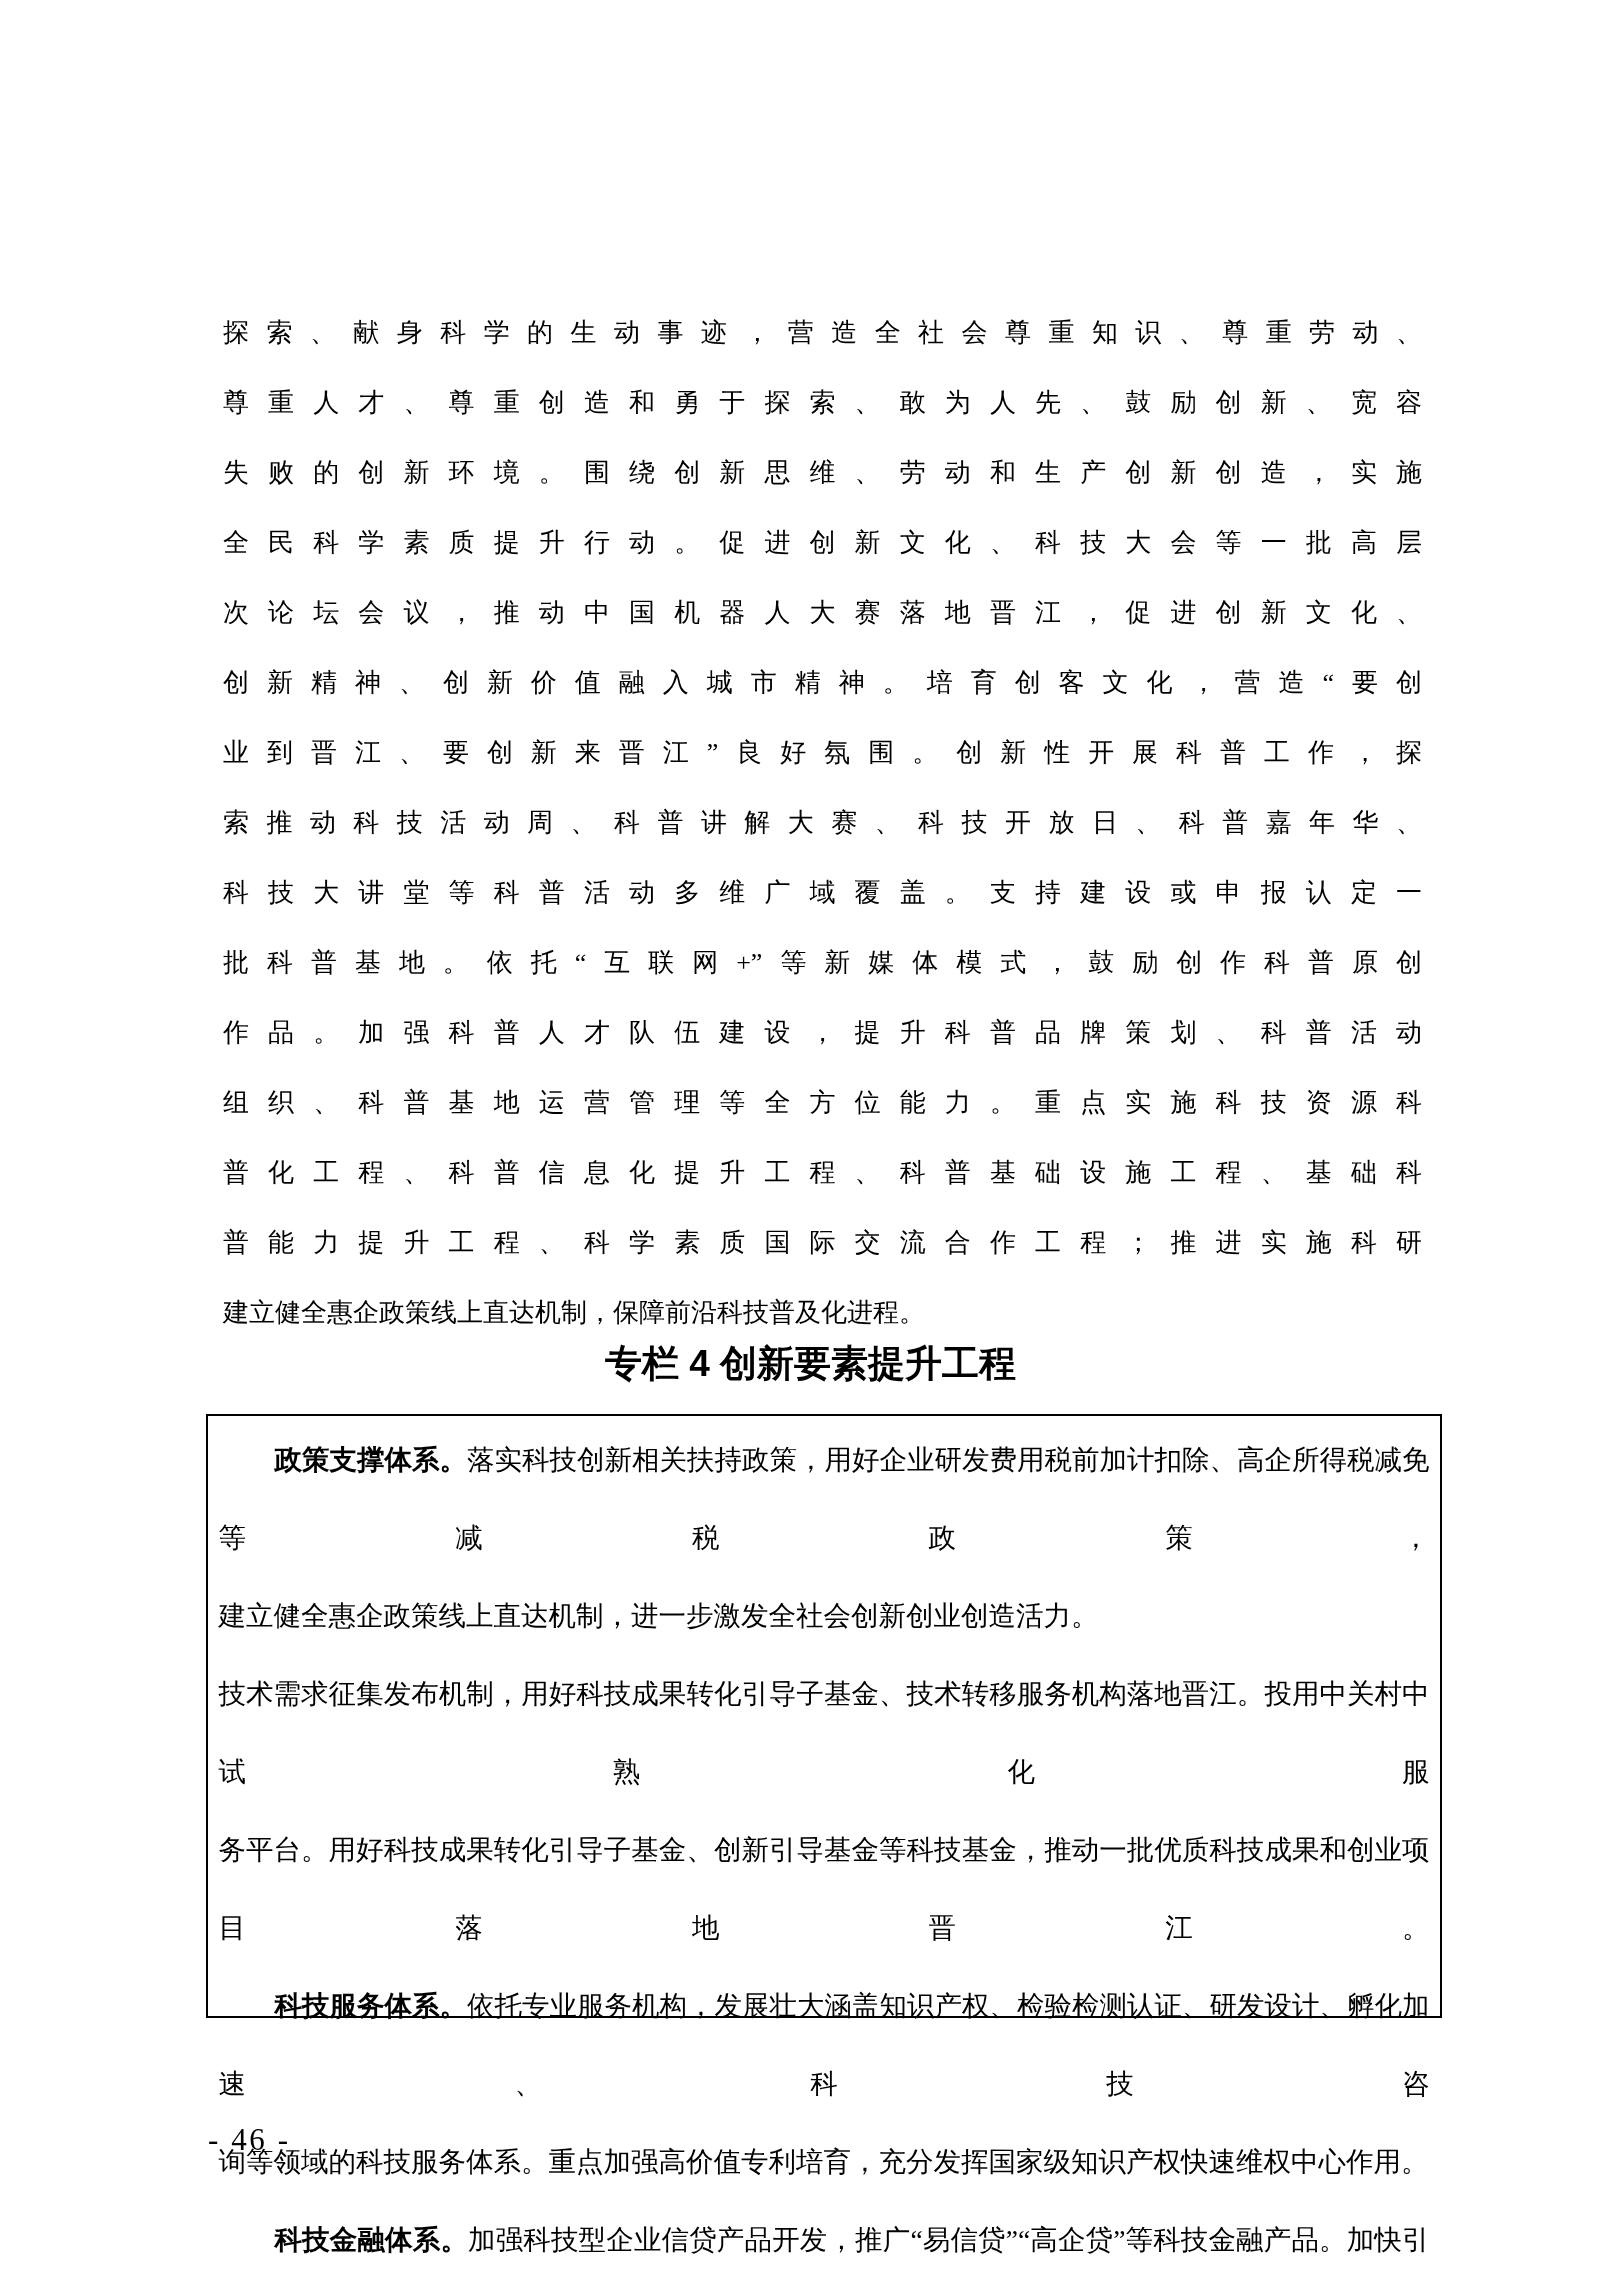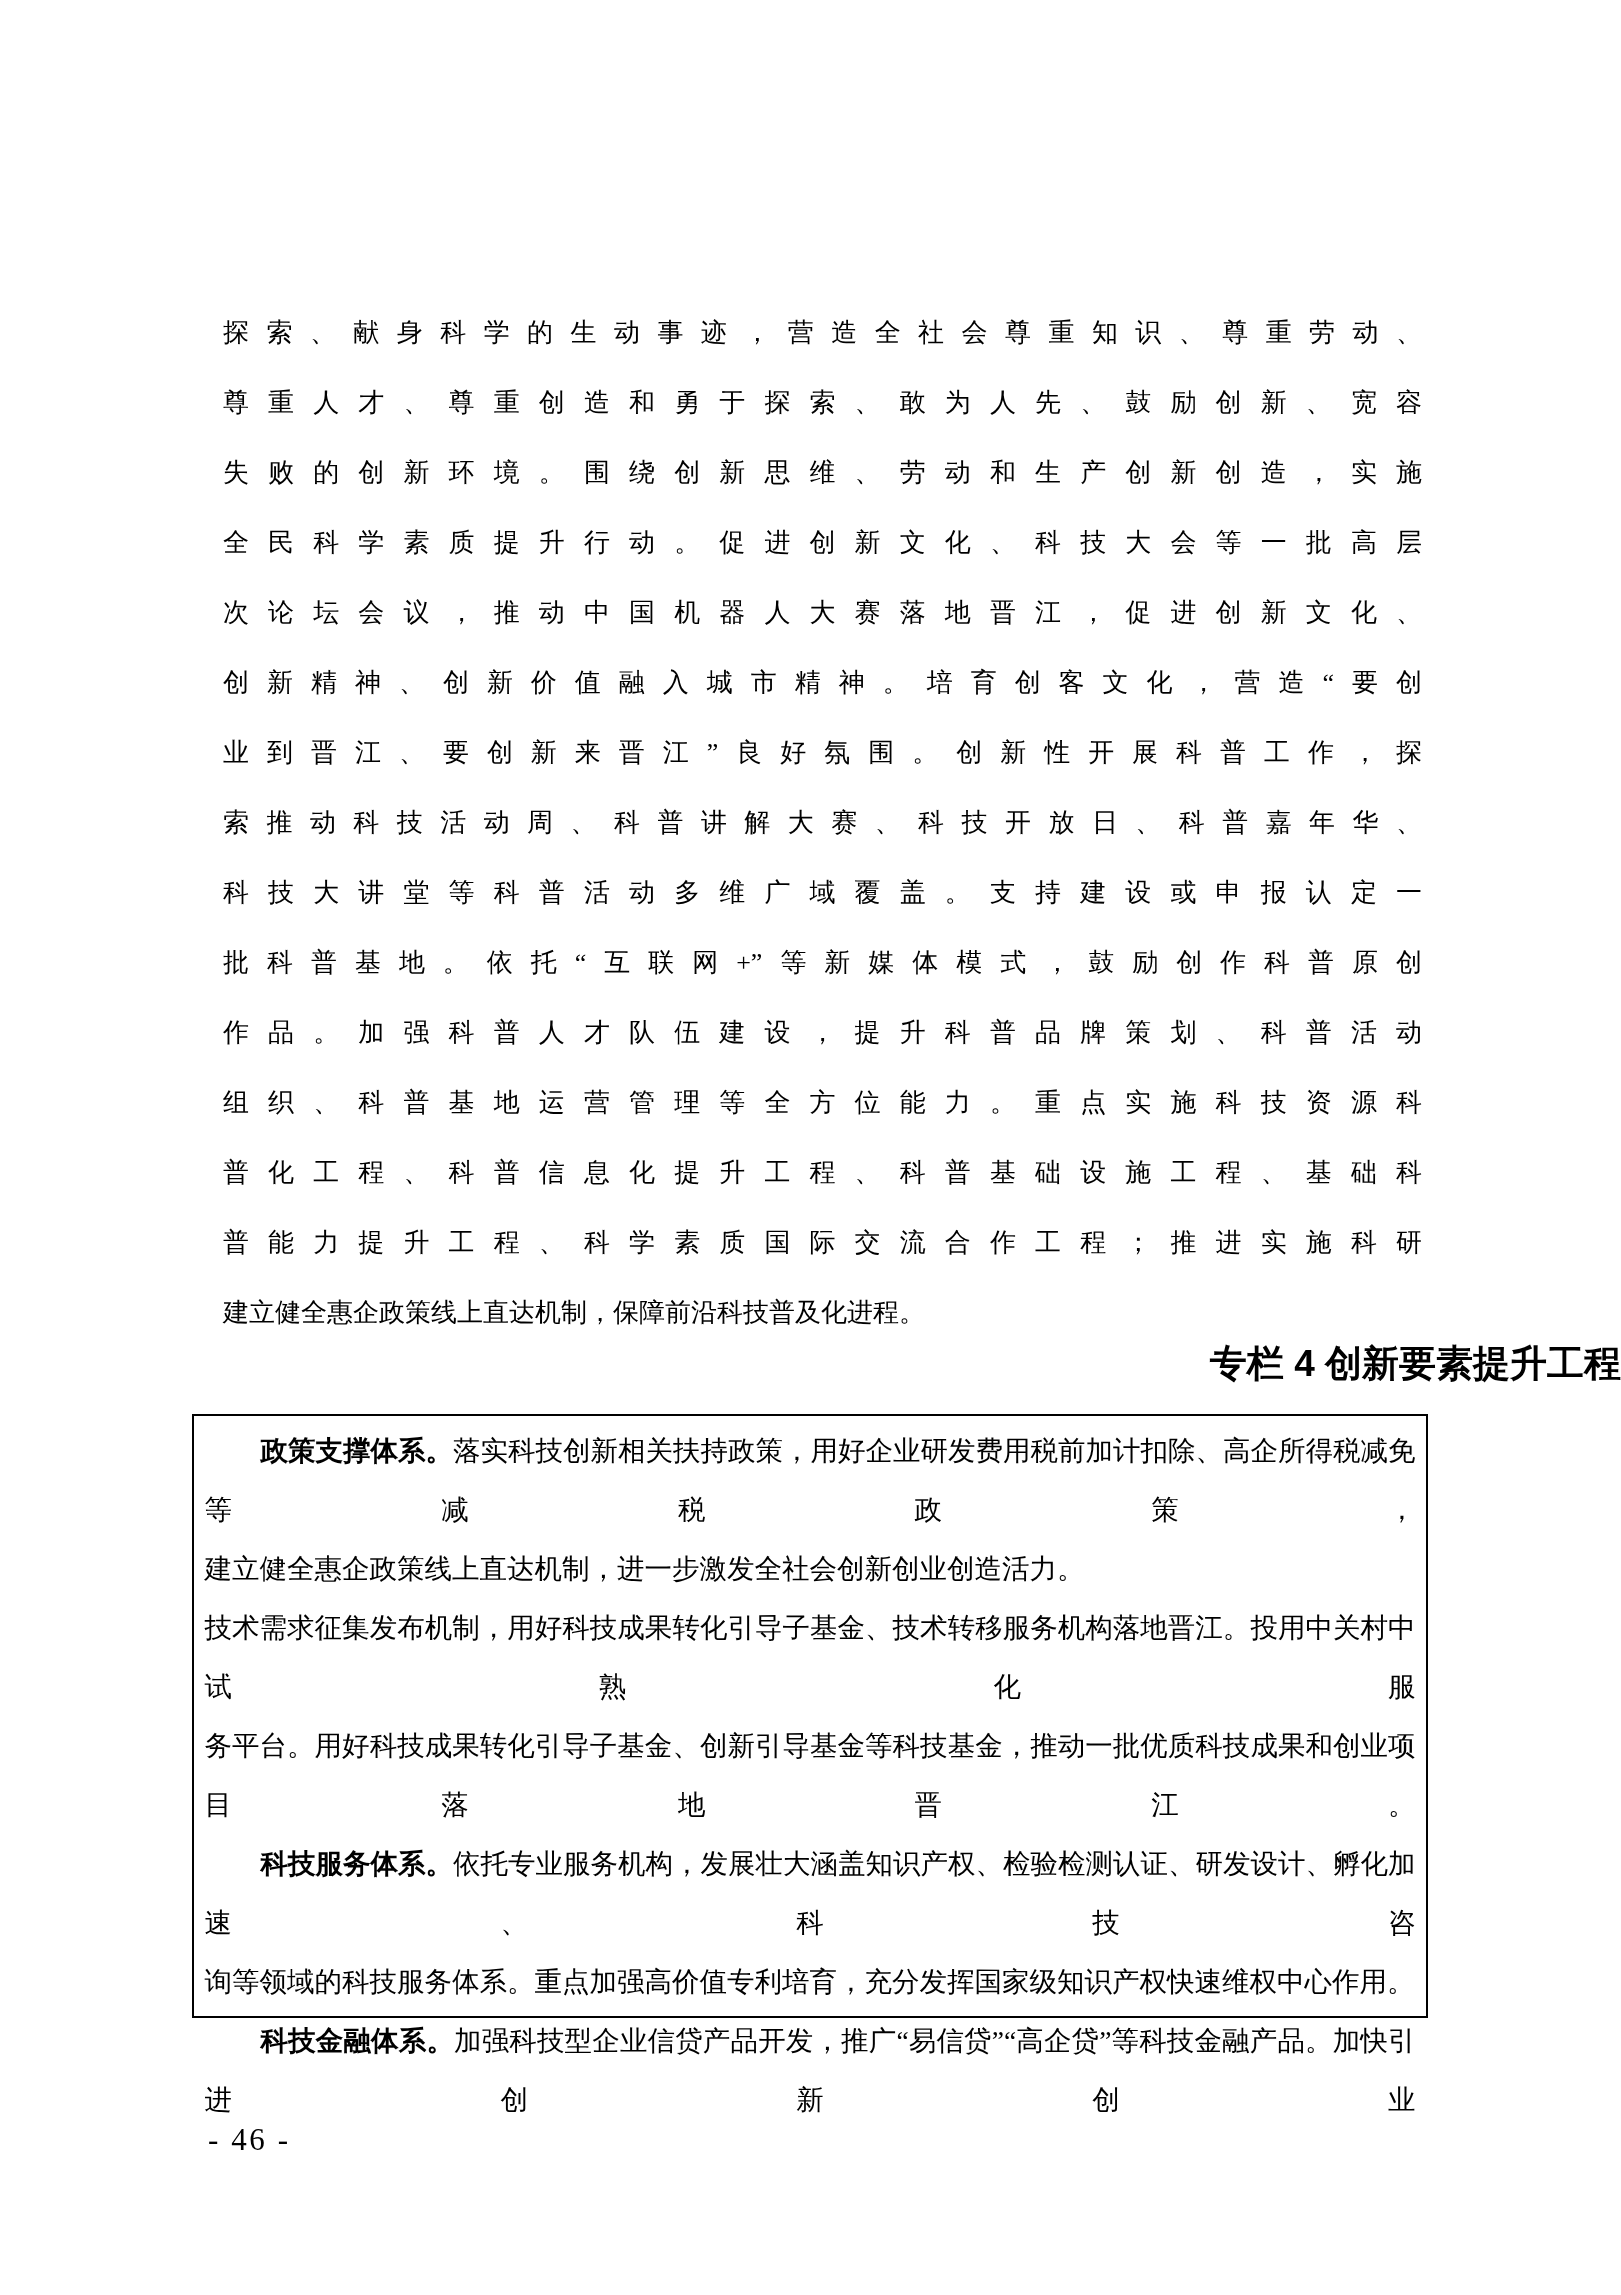--- a/index.html
+++ b/index.html
@@ -26,33 +26,33 @@
   }
   .tline.natural{
     text-align:left;
     text-align-last:left;
   }
   
   .panel-title{
     position:absolute;
     left:0;top:1338px;width:1621px;height:52px;
     line-height:52px;
-    text-align:right;
+    text-align:center;
     font-family:"Liberation Sans","DejaVu Sans",sans-serif;
     font-weight:700;
     font-size:37px;
   }
   
   .panel-box{
     position:absolute;
-    left:192px;top:1414px;width:1236px;height:604px;
+    left:206px;top:1414px;width:1236px;height:604px;
     box-sizing:border-box;
     border:2.6px solid #000000;
     padding:5.2px 10.5px;
-    font-size:27.5px;line-height:59px;
+    font-size:27.5px;line-height:78px;
   }
   .panel-box .tline.first{ text-indent:56px; }
   .lead{
     font-family:"Liberation Sans","DejaVu Sans",sans-serif;
     font-weight:700;
   }
   
   .page-number{
     position:absolute;
     left:208px;top:2120px;

